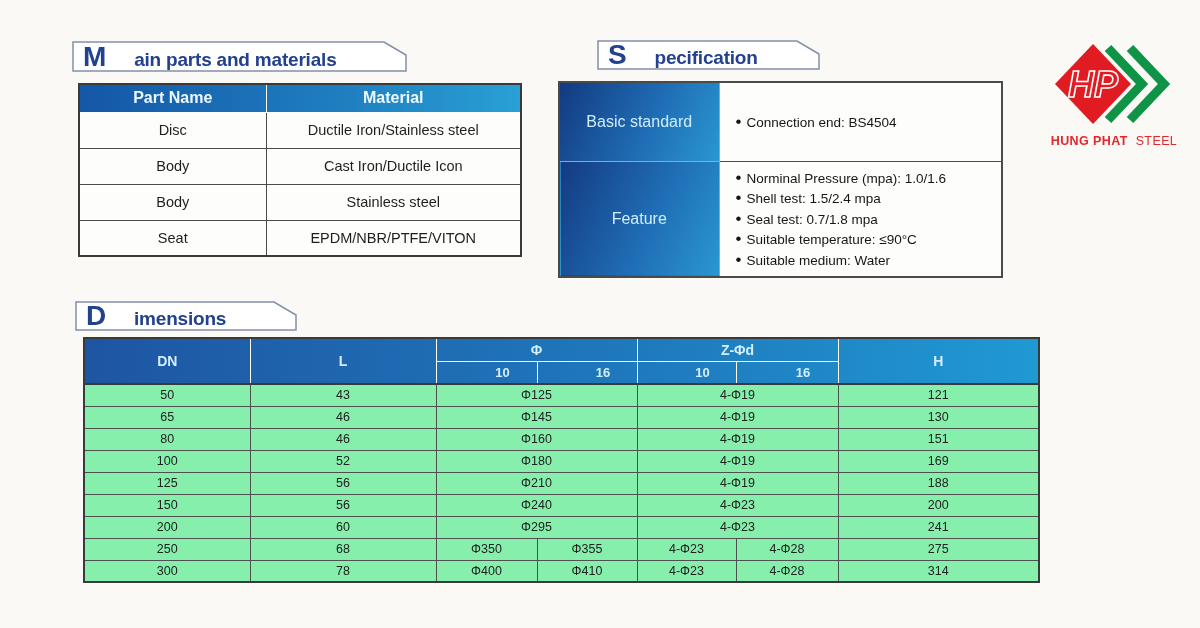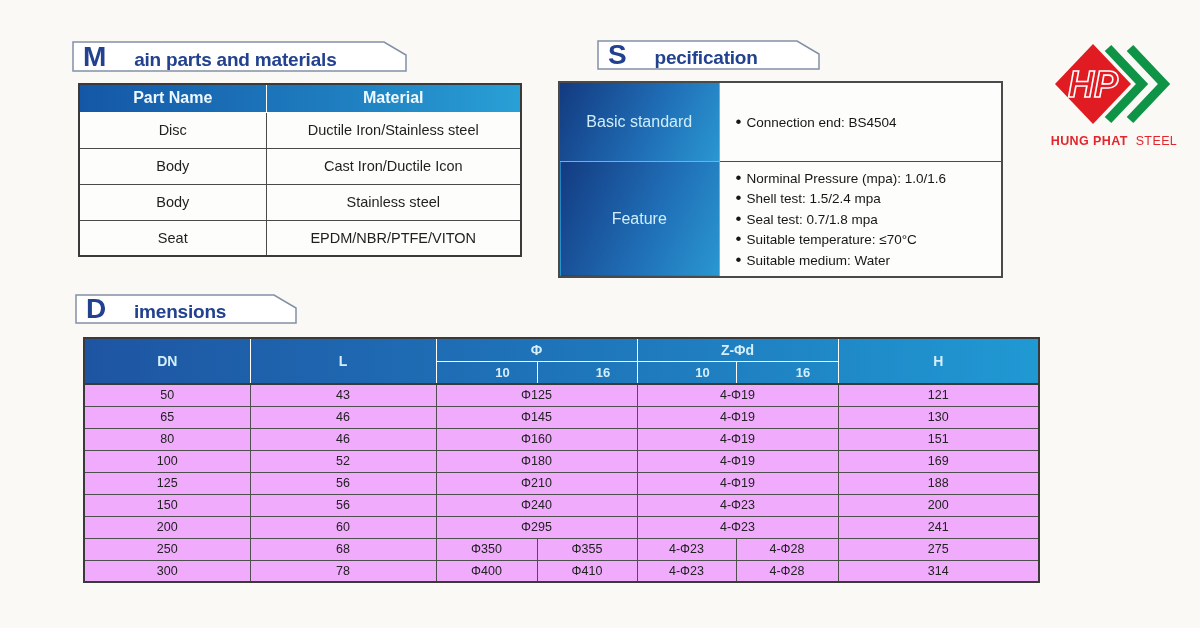--- a/index.html
+++ b/index.html
@@ -58,21 +58,21 @@
   
   .dims-table { left:83px; top:337px; width:955px; border:2px solid #3a3a3a; }
   .dims-table thead { background:linear-gradient(90deg,#1e55a3 0%,#1f7ec0 65%,#2099d3 100%); }
   .dims-table th {
     height:23px; color:#d4eefb; font-weight:bold; font-size:14px;
     border:1px solid rgba(255,255,255,.8);
   }
   .dims-table thead tr.subhdr th { font-size:13px;padding-left:32px; }
   .dims-table th.hb { border-bottom:2px solid #3a3a3a; }
   .dims-table td {
-    height:22px; background:#f0abfc; color:#222; font-size:12.5px;
+    height:22px; background:#86efac; color:#222; font-size:12.5px;
     border:1px solid #4f4f4f;
   }
 
   
   .logo { position:absolute; left:1048px; top:42px; width:132px; height:102px; }
   .logo svg { display:block; }
   .logo-text { text-align:center; font-size:12.5px; letter-spacing:.4px; white-space:nowrap; margin-top:8px; }
   .logo-text .t1 { font-weight:bold; color:#e2262c; }
   .logo-text .t2 { font-weight:normal; color:#e2262c; margin-left:4px; }
 </style>
@@ -155,32 +155,32 @@
           <div class="bullet">
             <span class="dot">•</span>
             <span>Shell test: 1.5/2.4 mpa</span>
           </div>
           <div class="bullet">
             <span class="dot">•</span>
             <span>Seal test: 0.7/1.8 mpa</span>
           </div>
           <div class="bullet">
             <span class="dot">•</span>
-            <span>Suitable temperature: ≤70°C</span>
+            <span>Suitable temperature: ≤90°C</span>
           </div>
           <div class="bullet">
             <span class="dot">•</span>
             <span>Suitable medium: Water</span>
           </div>
         </td>
       </tr>
     </tbody>
   </table>
 
-  <div class="banner" style="left:75px; top:294px; width:222px; height:30px;">
+  <div class="banner" style="left:75px; top:301px; width:222px; height:30px;">
     <svg width="222" height="30" viewBox="0 0 222 30">
       <polygon points="1,29 1,1 199,1 221,14 221,29" fill="#ffffff" stroke="#8290a6" stroke-width="1.5"></polygon>
     </svg>
     <div class="banner-title">
       <span class="cap">D</span><span class="rest">imensions</span>
     </div>
   </div>
 
   <table class="dims-table">
     <colgroup>

